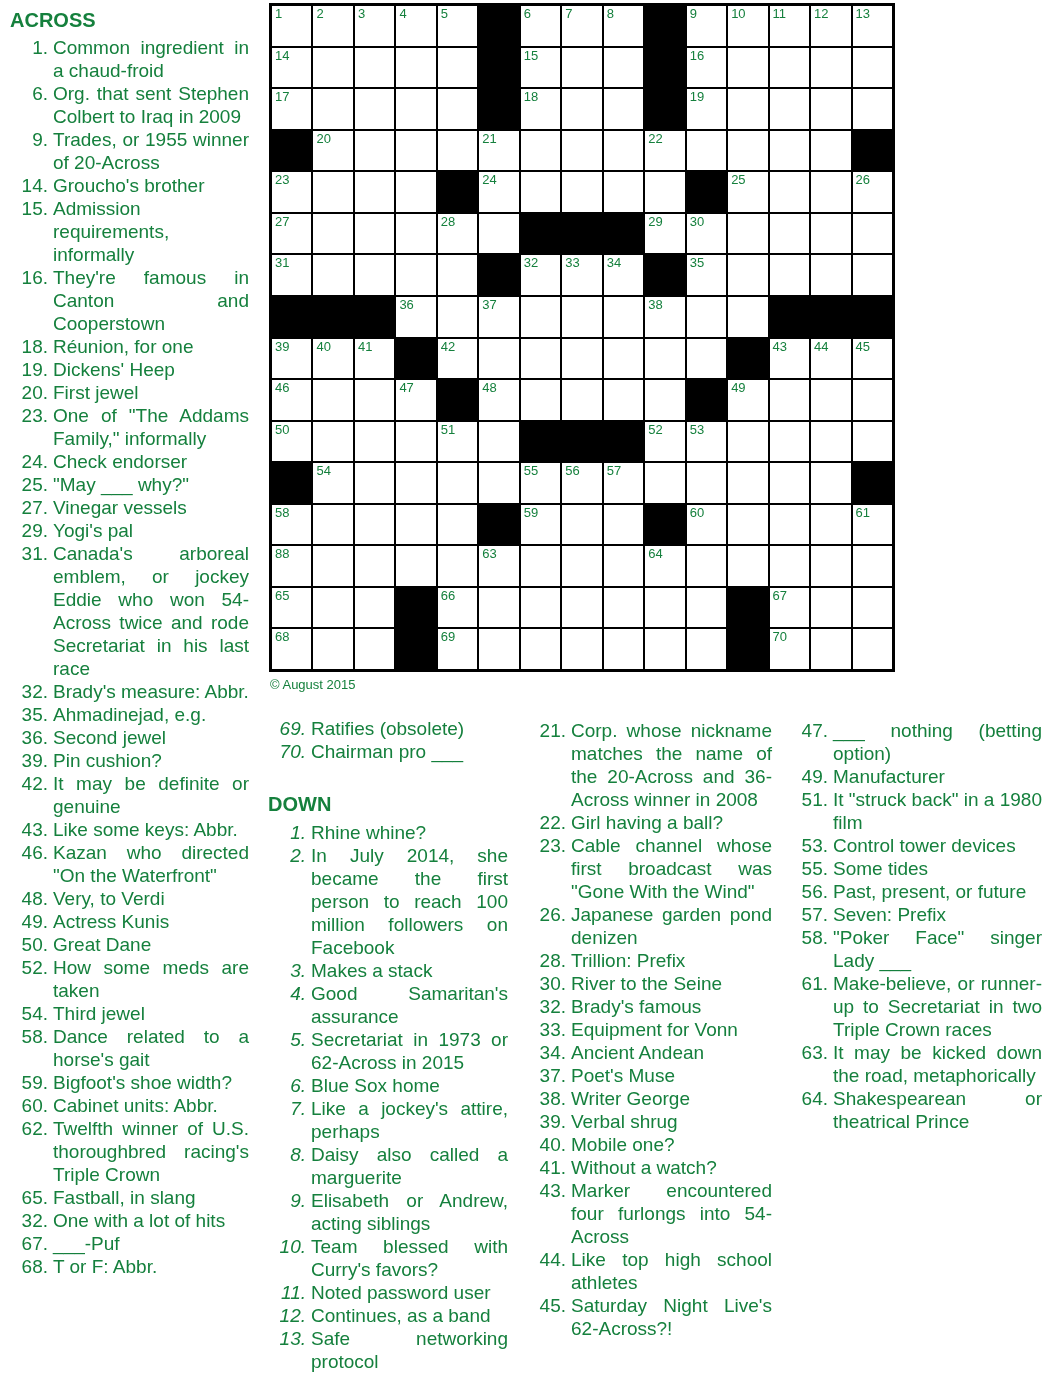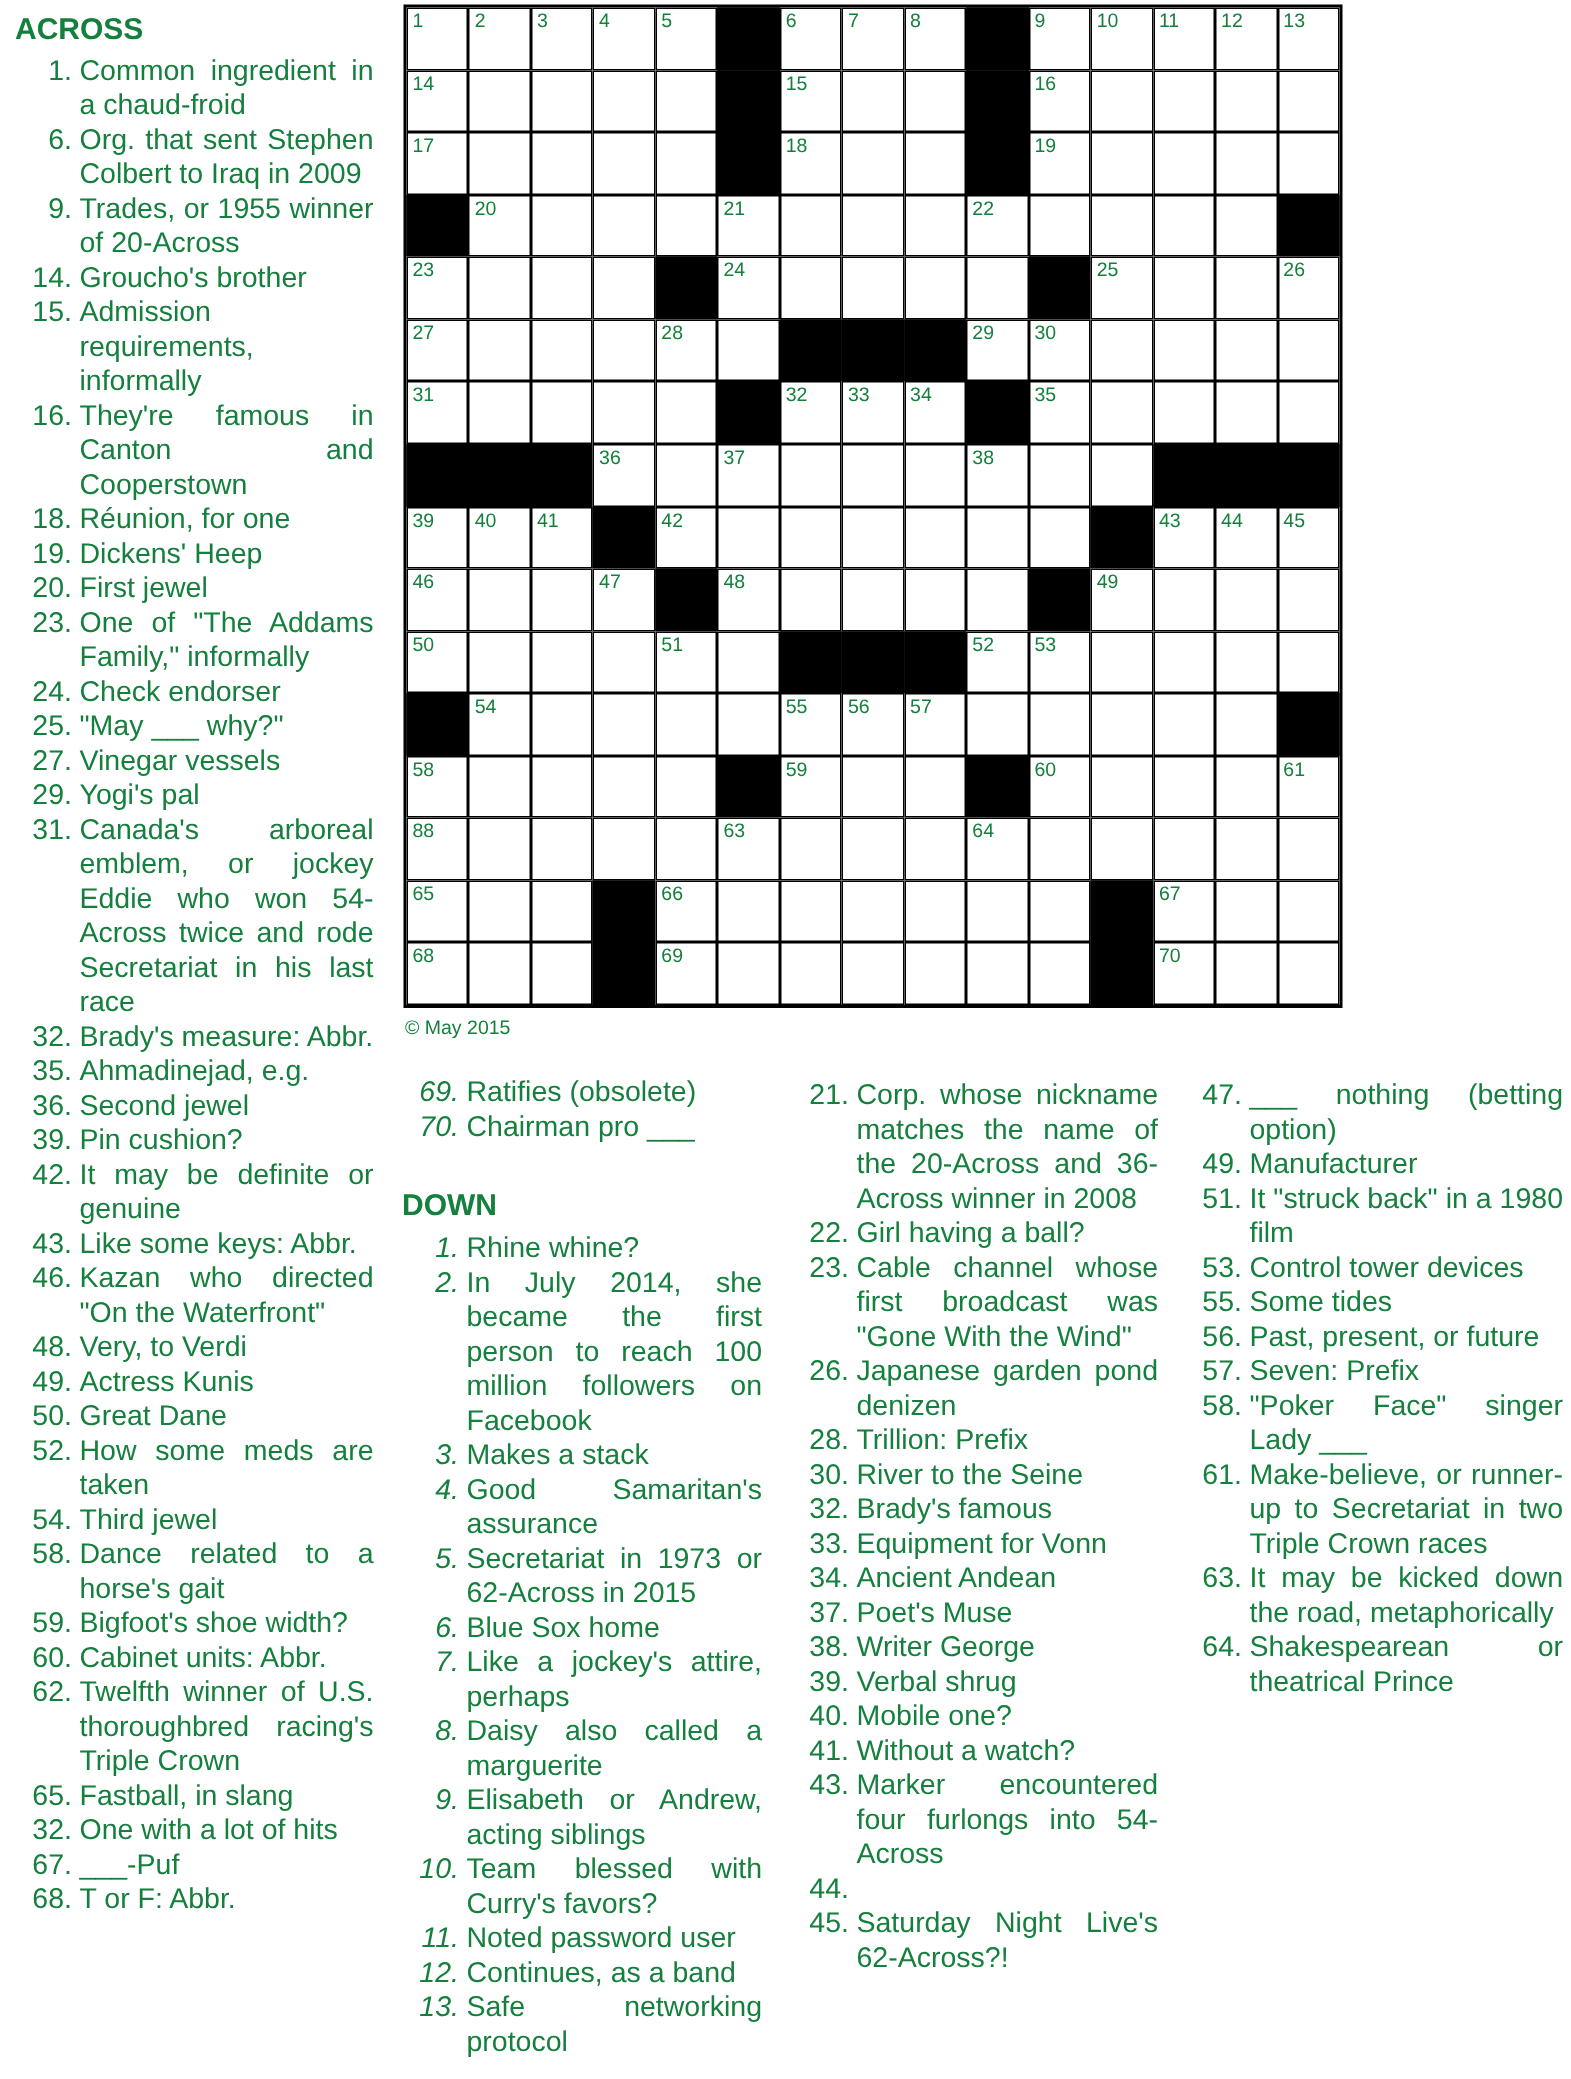--- a/index.html
+++ b/index.html
@@ -571,21 +571,21 @@
       <div class="cell"></div>
       <div class="cell"></div>
       <div class="cell black"></div>
       <div class="cell">
         <span class="cnum">70</span>
       </div>
       <div class="cell"></div>
       <div class="cell"></div>
     </div>
 
-  <div id="copyright">© May 2015</div>
+  <div id="copyright">© August 2015</div>
 
   <section class="clue-col" id="col2">
     <ol class="clues" id="across-list-cont">
         <li class="clue">
           <span class="num">69.</span>
           <span class="txt">Ratifies (obsolete)</span>
         </li>
         <li class="clue">
           <span class="num">70.</span>
           <span class="txt">Chairman pro ___</span>
@@ -705,20 +705,21 @@
         <li class="clue">
           <span class="num">41.</span>
           <span class="txt">Without a watch?</span>
         </li>
         <li class="clue">
           <span class="num">43.</span>
           <span class="txt">Marker encountered four furlongs into 54-Across</span>
         </li>
         <li class="clue">
           <span class="num">44.</span>
+          <span class="txt">Like top high school athletes</span>
         </li>
         <li class="clue">
           <span class="num">45.</span>
           <span class="txt">Saturday Night Live's 62-Across?!</span>
         </li>
       </ol>
   </section>
 
   <section class="clue-col" id="col4">
     <ol class="clues" id="down-list-3">

